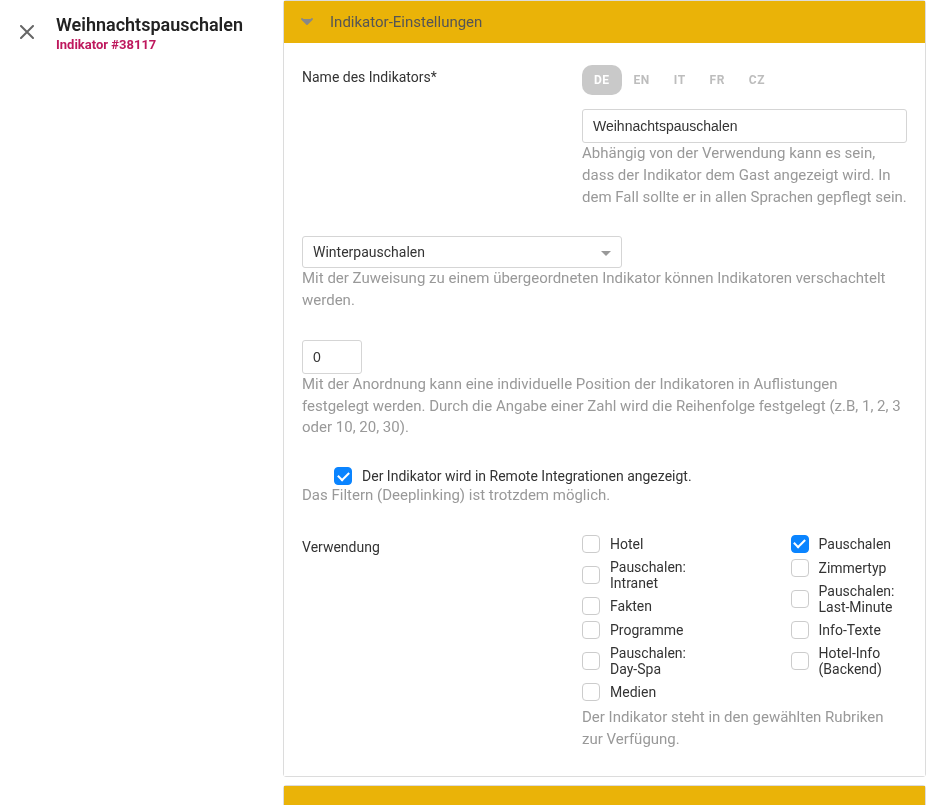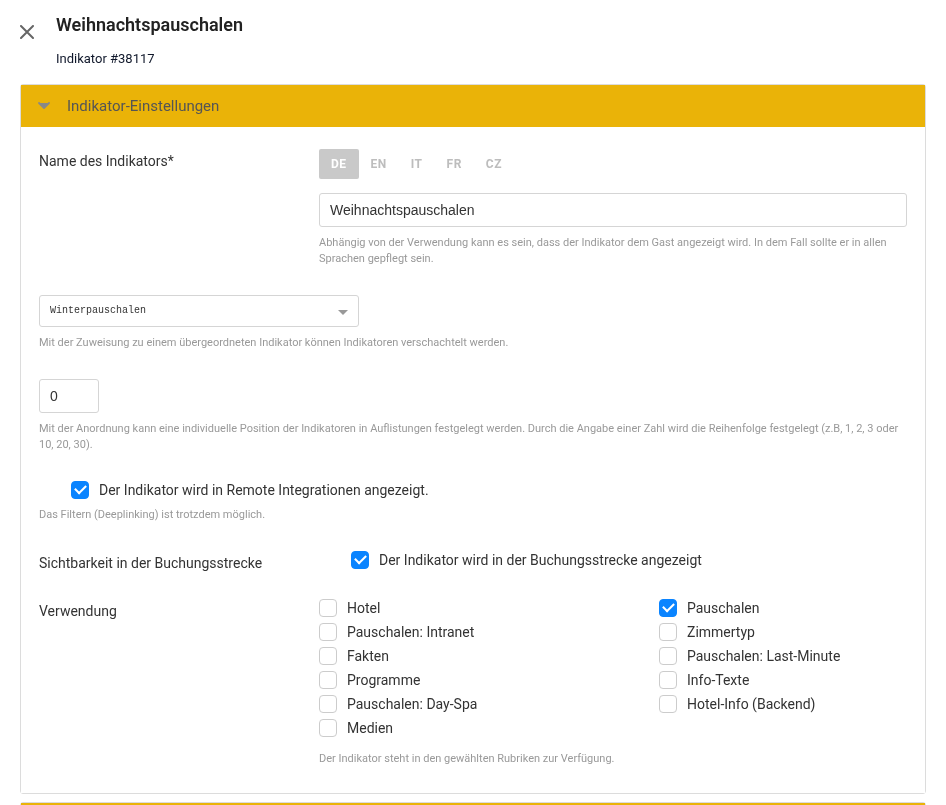--- a/index.html
+++ b/index.html
@@ -10,21 +10,21 @@
     height: 805px;
     overflow: hidden;
     font-size: 14px;
     color: #333;
   }
   .modal {
     background: #fff;
     width: 100%;
     height: 100%;
     display: flex;
-    flex-direction: column;
+    flex-direction: row;
     justify-content: center;
   }
   .modal-header {
     display: flex;
     align-items: flex-start;
     padding: 14px 20px 18px 20px;
     gap: 22px;
   }
   .close-btn {
     color: #555;
@@ -34,22 +34,23 @@
     margin-top: 8px;
     flex-shrink: 0;
   }
   .modal-title {
     font-size: 18px;
     font-weight: 600;
     color: #222;
   }
   .modal-subtitle {
     font-size: 13px;
-    color: #0f172a;
-    margin-top: 16px;
+    color: #be185d;
+    margin-top: 2px;
+    font-weight: bold;
   }
   .modal-body {
     flex: 1;
     padding: 0 20px 20px 20px;
     overflow: auto;
   }
   .panel {
     border: 1px solid #dcdcdc;
     border-radius: 3px;
     margin-bottom: 8px;
@@ -99,47 +100,46 @@
     padding: 8px 12px;
     font-size: 12px;
     font-weight: 700;
     color: #bdbdbd;
     cursor: pointer;
     letter-spacing: 0.5px;
   }
   .lang-tab.active {
     background: #c9c9c9;
     color: #fff;
-    border-radius: 2px;
+    border-radius: 10px;
   }
   .text-input {
     width: 100%;
     padding: 8px 10px;
     border: 1px solid #d5d5d5;
     border-radius: 3px;
     font-size: 14px;
     color: #333;
   }
   .help-text {
-    font-size: 11px;
+    font-size: 15px;
     color: #999;
-    margin-top: 8px;
     line-height: 1.45;
   }
   .select-wrap {
     display: inline-flex;
     align-items: center;
     border: 1px solid #d5d5d5;
     border-radius: 3px;
     padding: 7px 10px;
     width: 320px;
     justify-content: space-between;
     cursor: pointer;
   }
-  .select-val { font-size: 10px; color: #333; font-family: Liberation Mono, monospace; }
+  .select-val { font-size: 14px; color: #333; }
   .num-input {
     width: 60px;
     padding: 8px 10px;
     border: 1px solid #d5d5d5;
     border-radius: 3px;
     font-size: 14px;
     color: #333;
   }
   .check-row {
     display: flex;
@@ -262,29 +262,20 @@
         <div class="form-row">
           <div class="form-field">
             <div class="check-row">
               <div class="cbox checked"></div>
               <div class="check-label">Der Indikator wird in Remote Integrationen angezeigt.</div>
             </div>
             <div class="help-text" style="margin-left:0;">Das Filtern (Deeplinking) ist trotzdem möglich.</div>
           </div>
         </div>
 
-        <div class="form-row">
-          <div class="form-label">Sichtbarkeit in der Buchungsstrecke</div>
-          <div class="form-field">
-            <div class="check-row">
-              <div class="cbox checked"></div>
-              <div class="check-label">Der Indikator wird in der Buchungsstrecke angezeigt</div>
-            </div>
-          </div>
-        </div>
 
         <div class="form-row">
           <div class="form-label">Verwendung</div>
           <div class="form-field">
             <div class="two-col">
               <div class="col">
                 <div class="usage-item">
                     <div class="cbox"></div>
                     <span class="label">Hotel</span>
                   </div>

